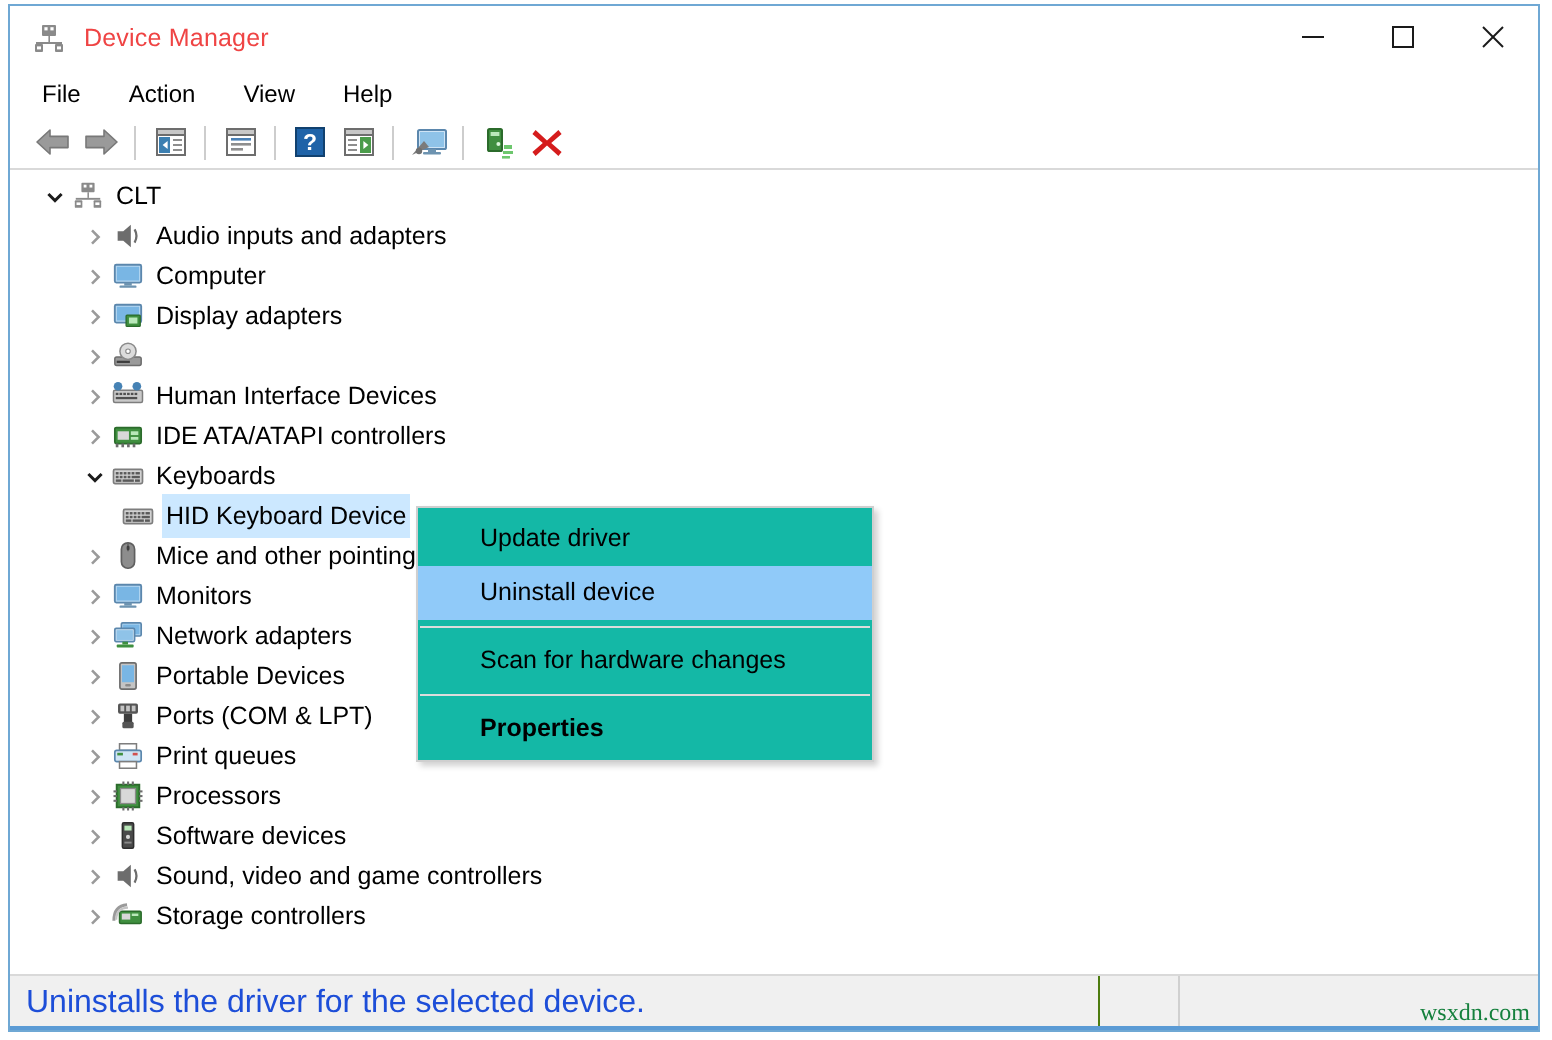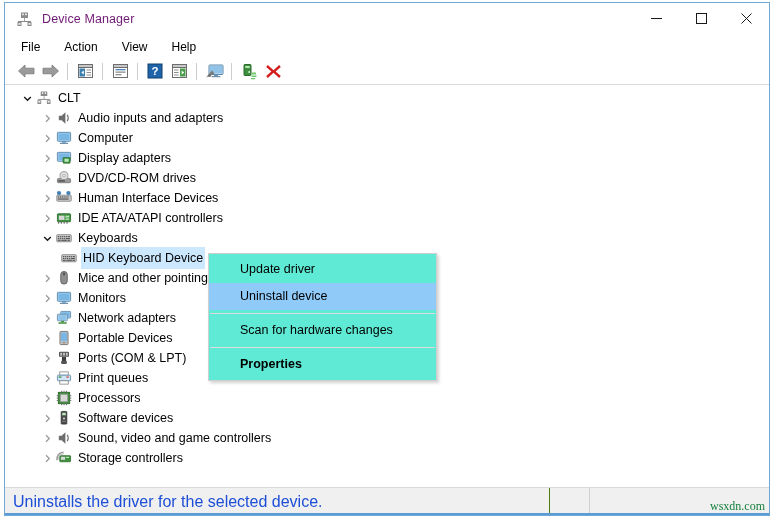--- a/index.html
+++ b/index.html
@@ -41,21 +41,21 @@
     width: 18px;
     height: 18px;
     flex: none;
     display: flex;
     align-items: center;
     justify-content: center;
   }
   .title-text {
     margin-left: 9px;
     font-size: 12.5px;
-    color: #701a75;
+    color: #ef4444;
     letter-spacing: 0.1px;
   }
   .winbtns {
     margin-left: auto;
     display: flex;
     height: 32px;
   }
   .winbtn {
     width: 45px;
     height: 31px;
@@ -168,21 +168,21 @@
   .lvl0 { padding-left: 14px; }
   .lvl1 { padding-left: 34px; }
   .lvl2 { padding-left: 55px; }
 
   
   .ctxmenu {
     position: absolute;
     left: 203px;
     top: 168px;
     width: 227px;
-    background: #5eead4;
+    background: #14b8a6;
     border: 1px solid #cfcfcf;
     box-shadow: 2px 2px 3px rgba(0,0,0,0.18);
     padding: 2px 0 2px 0;
     z-index: 40;
   }
   .ctxitem {
     height: 27px;
     line-height: 27px;
     font-size: 12.5px;
     color: #000000;
@@ -454,21 +454,20 @@
             </svg>
         </div>
         <div class="devicon">
           <svg width="16" height="16" viewBox="0 0 17 17">
             <rect x="1.5" y="9" width="14" height="4.5" rx="1" fill="#9a9a9a" stroke="#6d6d6d" stroke-width="0.8"></rect>
             <rect x="2.5" y="11" width="7" height="1.2" fill="#3d3d3d"></rect>
             <circle cx="8.5" cy="6" r="4.3" fill="#dcdcdc" stroke="#8a8a8a" stroke-width="0.8"></circle>
             <circle cx="8.5" cy="6" r="1.2" fill="#ffffff" stroke="#8a8a8a" stroke-width="0.6"></circle>
           </svg>
         </div>
-        <div class="rowlabel">DVD/CD-ROM drives</div>
       </div>
 
       <div class="row lvl1">
         <div class="chev">
           <svg width="9" height="9" viewBox="0 0 9 9">
               <path d="M3 1.2 L6.3 4.5 L3 7.8" fill="none" stroke="#9a9a9a" stroke-width="1.3"></path>
             </svg>
         </div>
         <div class="devicon">
           <svg width="16" height="16" viewBox="0 0 17 17">

